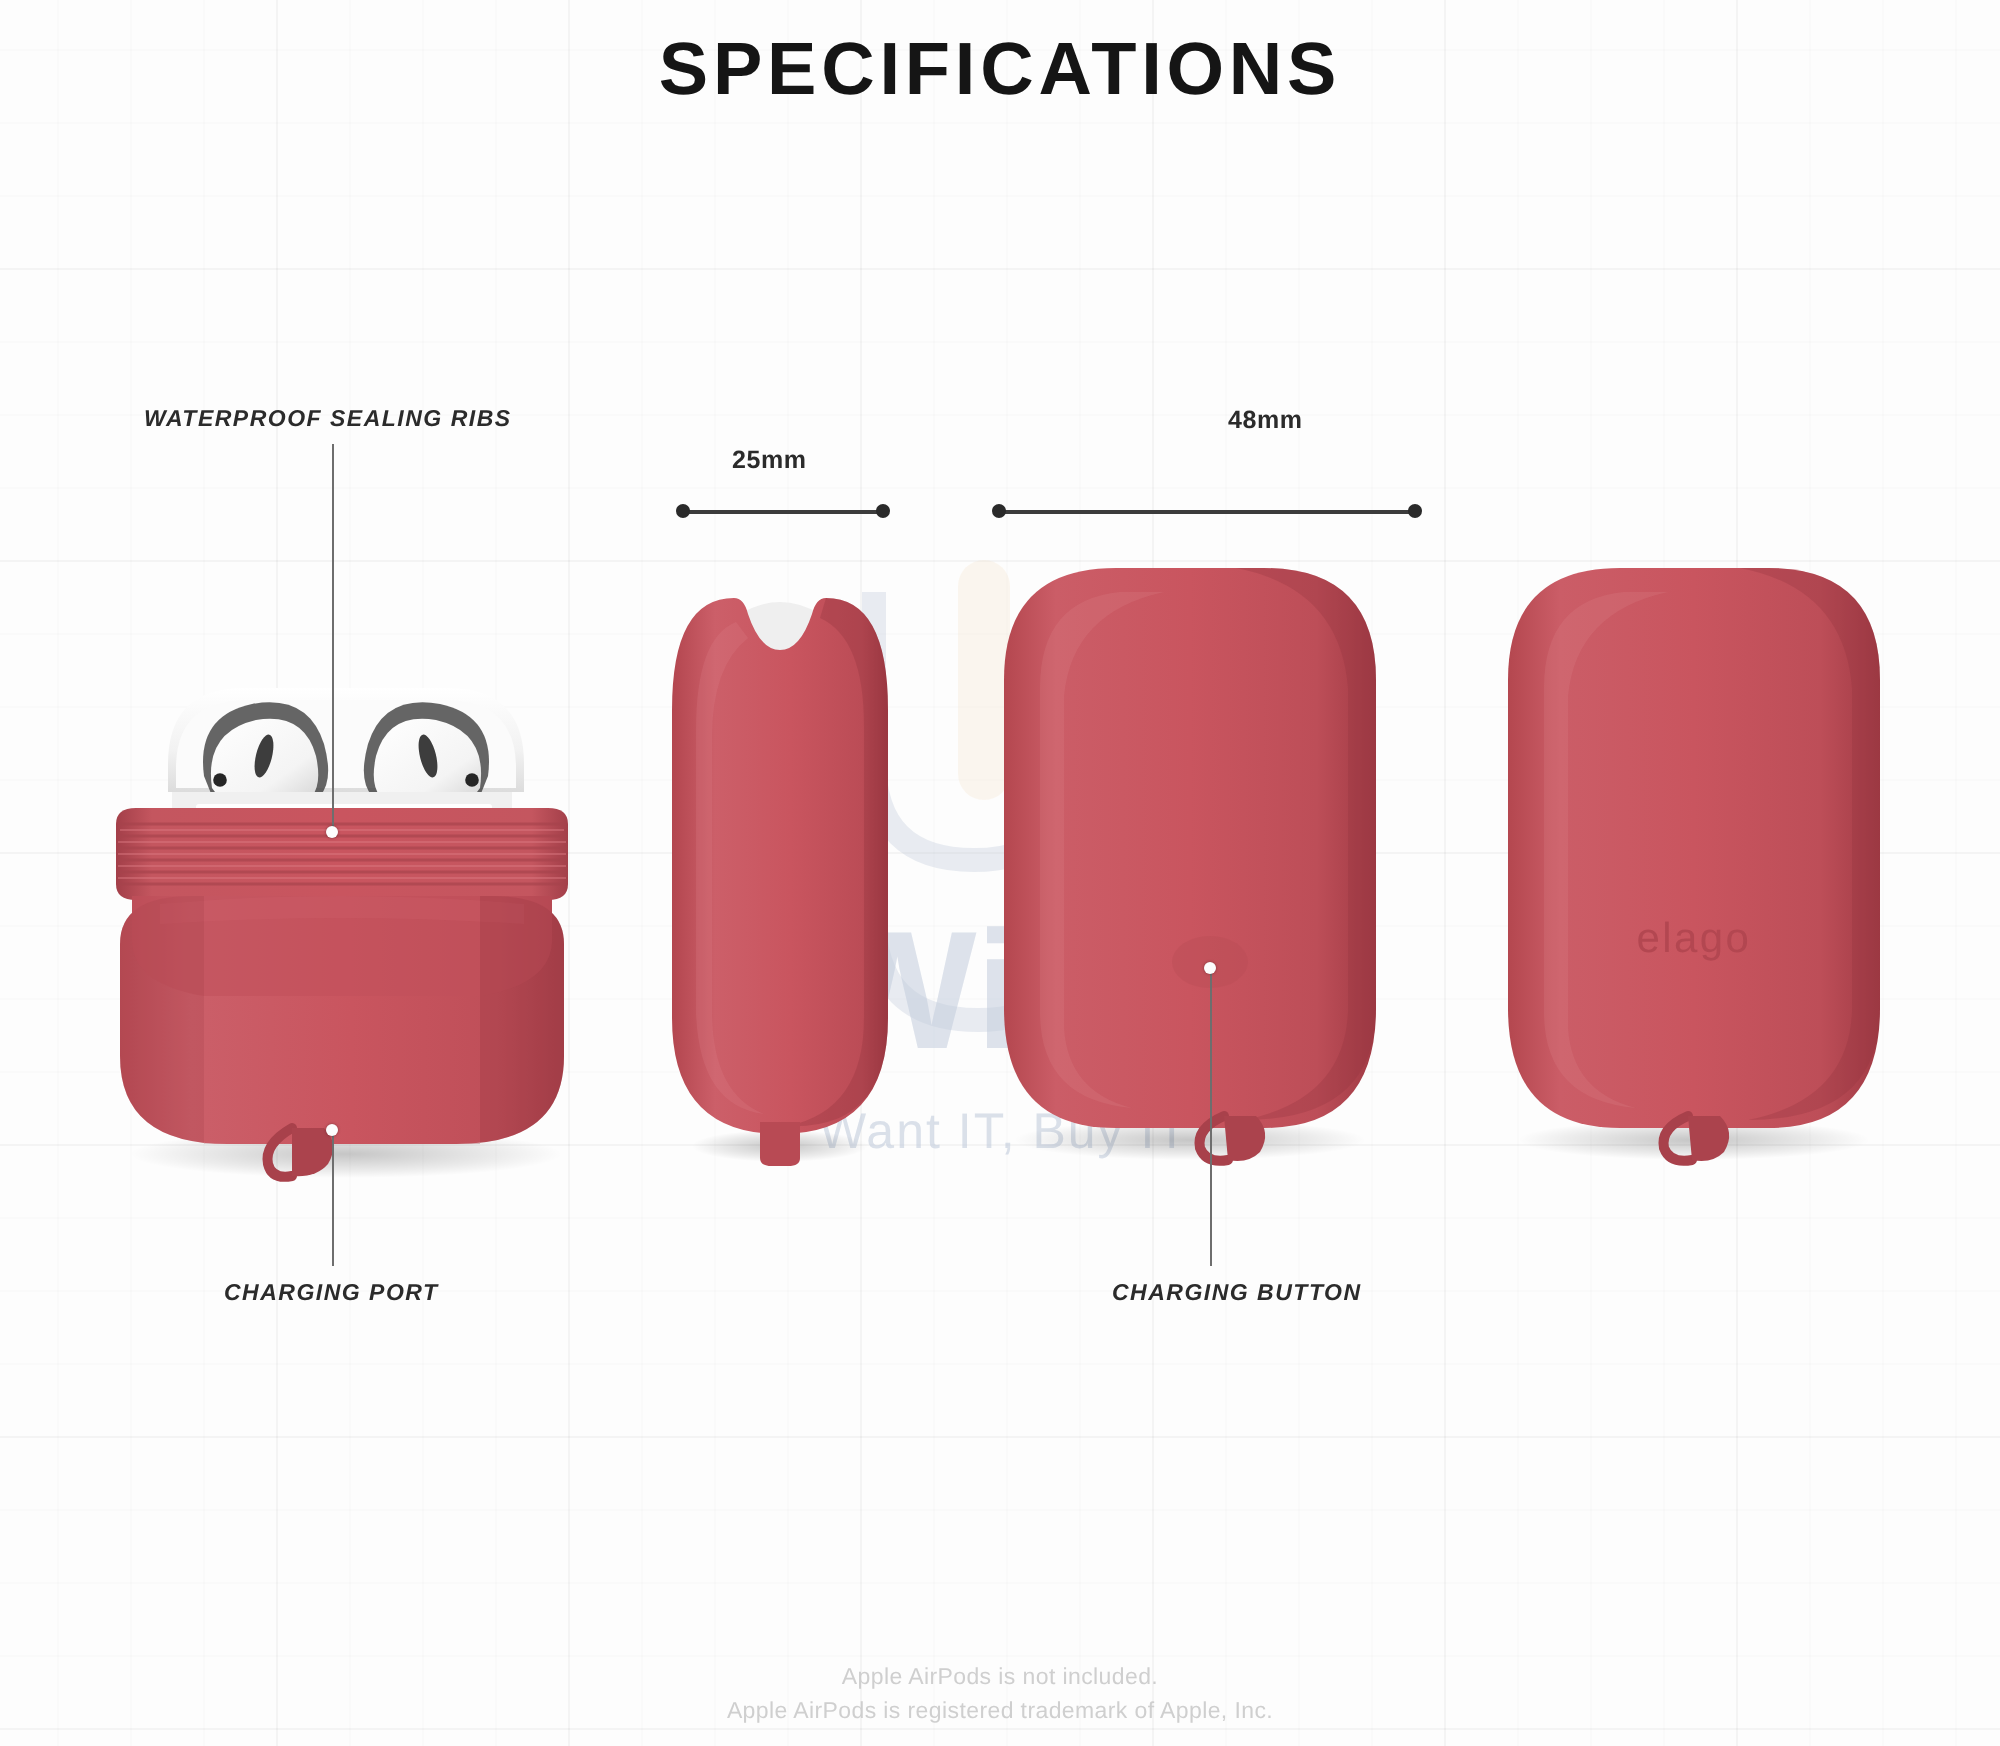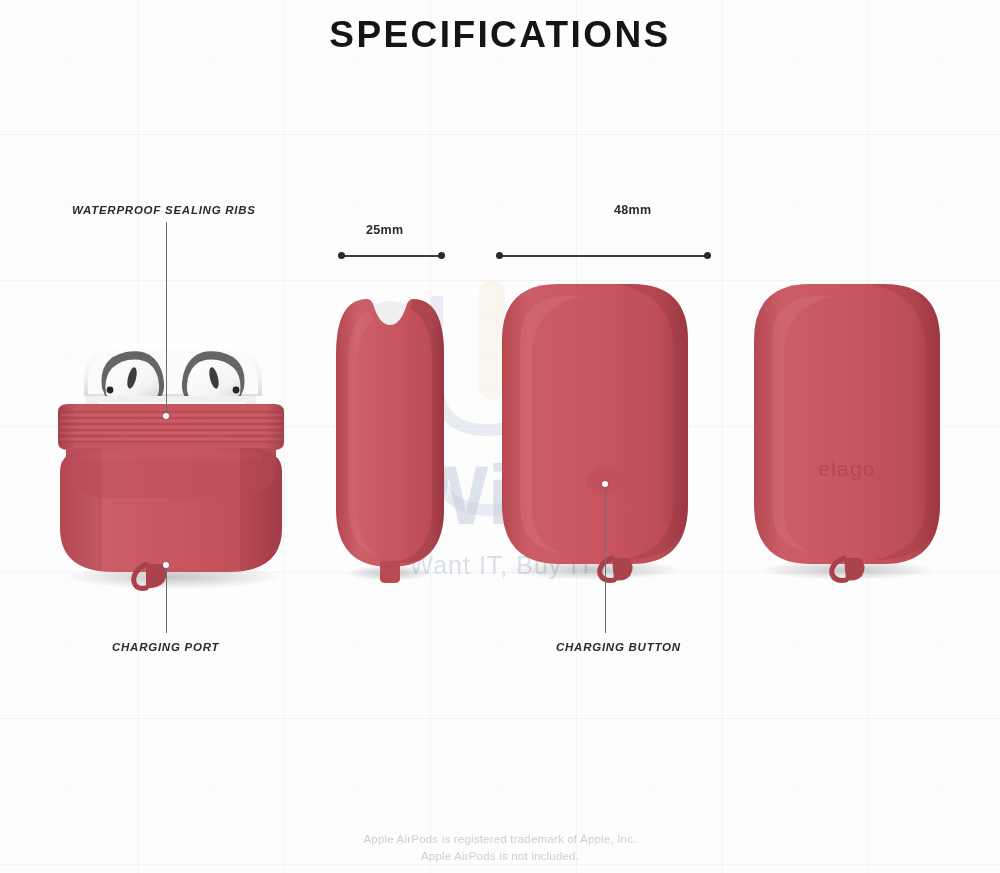--- a/index.html
+++ b/index.html
@@ -358,17 +358,17 @@
 
   <div class="callout-label lbl-charge">CHARGING PORT</div>
   <div class="leader leader-charge"></div>
   <div class="leader-dot dot-charge"></div>
 
   <div class="callout-label lbl-pair">CHARGING BUTTON</div>
   <div class="leader leader-pair"></div>
   <div class="leader-dot dot-pair"></div>
 
   <div class="footer">
+    <div>Apple AirPods is not included.</div>
     <div>Apple AirPods is registered trademark of Apple, Inc.</div>
-    <div>Apple AirPods is not included.</div>
   </div>
 
 </div>
 
 </body></html>

